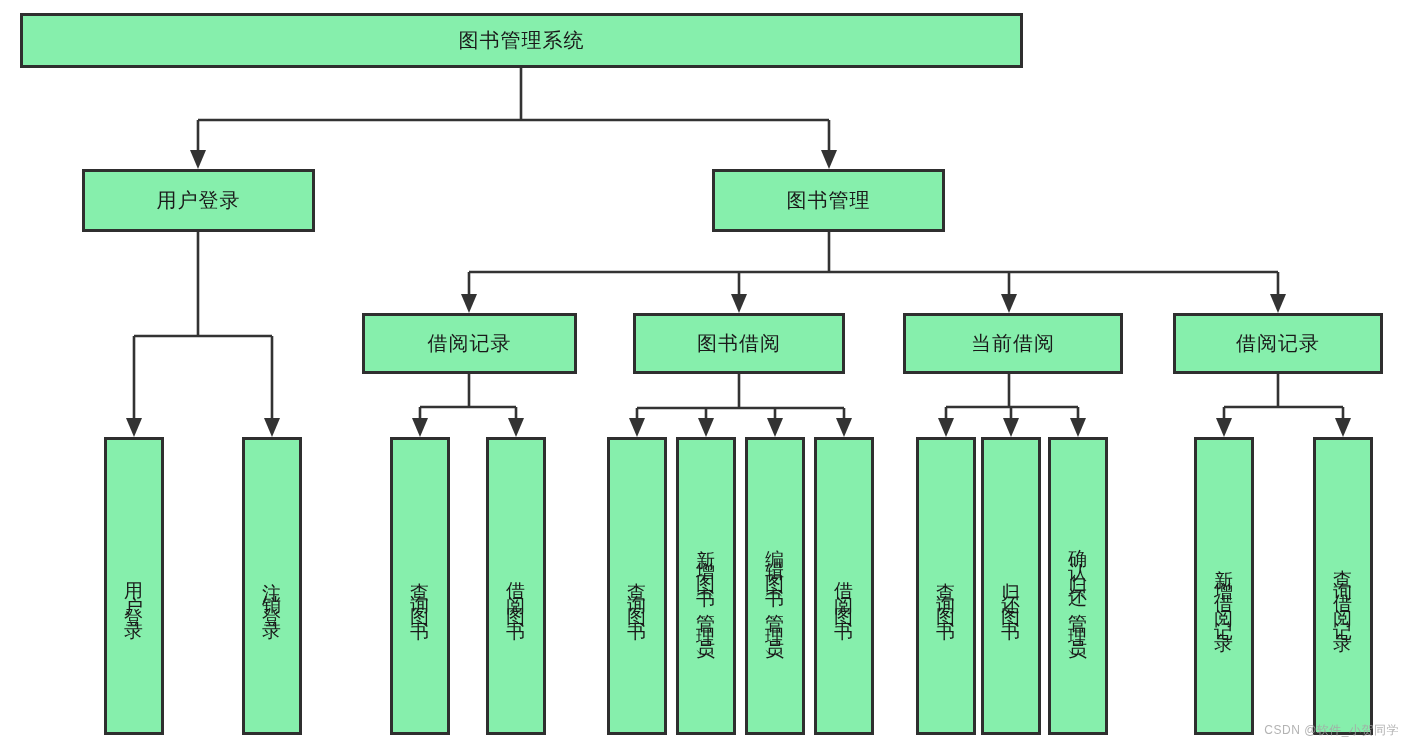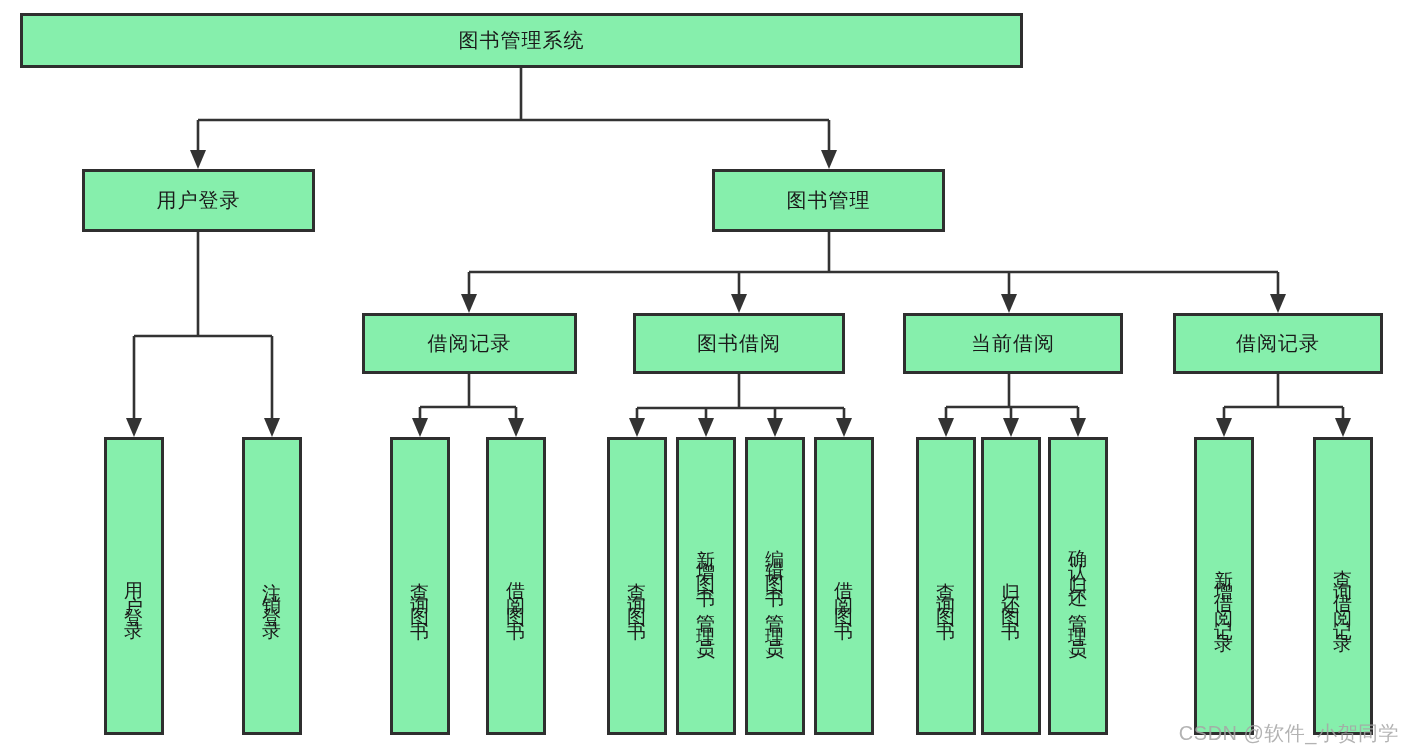--- a/index.html
+++ b/index.html
@@ -40,23 +40,23 @@
     text-orientation:mixed;
     font-size:19px;
     line-height:1;
     letter-spacing:13px;
     color:var(--text);
     white-space:nowrap;
   }
   .leaf .vlabel{margin-bottom:-13px;} 
   #watermark{
     position:absolute;
-    right:6px;bottom:0;
+    right:6px;bottom:8px;
     z-index:3;
-    font-size:20px;
+    font-size:12px;
     color:var(--watermark);
     opacity:.85;
     letter-spacing:.5px;
     white-space:nowrap;
     margin-left:39px;
   }
 </style>
 </head>
 <body>
 

